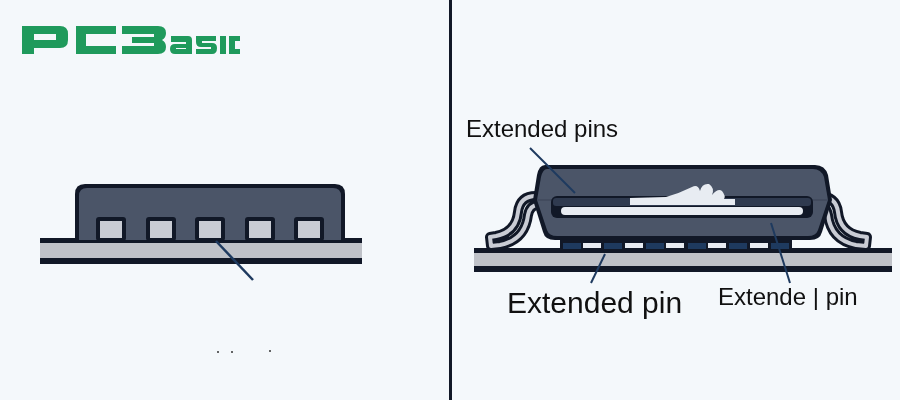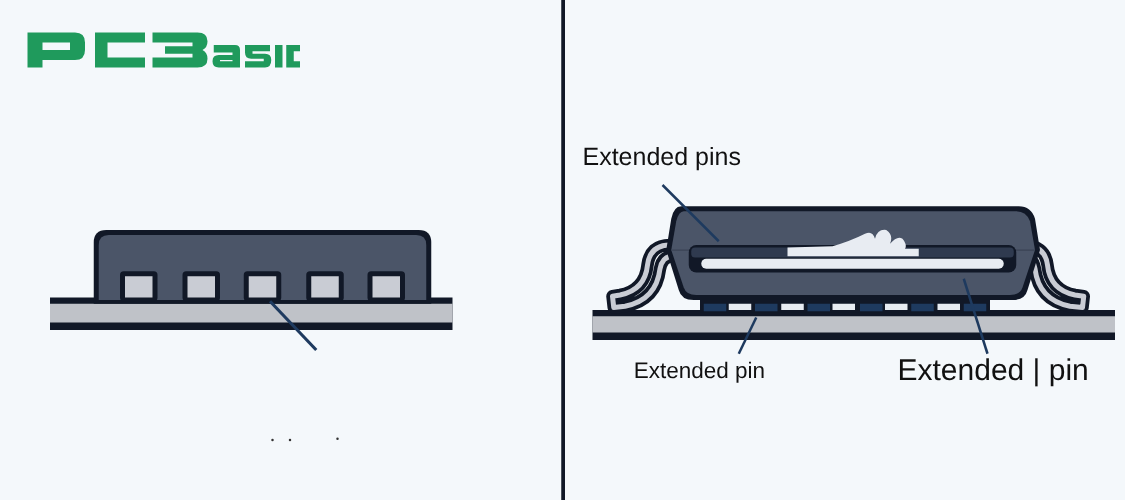--- a/index.html
+++ b/index.html
@@ -22,22 +22,22 @@
     letter-spacing: 1px;
     font-family: "DejaVu Sans", sans-serif;
   }
   .logo svg { display: block; }
   svg.art { position: absolute; left: 0; top: 0; }
   .label {
     position: absolute; color: #111111; white-space: nowrap;
     font-family: "Liberation Sans", sans-serif;
   }
   .label-low-profile { left: 104px; top: 295px; font-size: 40px; }
-  .label-ext-pins { left: 466px; top: 115px; font-size: 20px; }
-  .label-ext-pin-a { left: 507px; top: 286px; font-size: 18px; }
+  .label-ext-pins { left: 466px; top: 115px; font-size: 24px; }
+  .label-ext-pin-a { left: 507px; top: 286px; font-size: 30px; }
   .label-ext-pin-b { left: 718px; top: 283px; font-size: 24px; }
 </style>
 </head>
 <body>
 
 <div class="logo">
   <svg width="220" height="40" viewBox="0 0 220 40">
 
     <path d="M2 4 H40 Q48 4 48 12 V18 Q48 26 40 26 H14 V32 H2 Z M14 12 V18 H36 V12 Z" fill="#1f9a5c"></path>
 
@@ -124,13 +124,13 @@
 
   <path d="M630 205 L630 198 L666 197 Q680 193 692 187 Q698 184 700 191 Q702 183 709 184 Q715 188 712 195 Q718 188 722 191 Q726 196 724 199 L735 199 L735 205 Z" fill="#e8ecf2"></path>
 
   <line x1="530" y1="148" x2="575" y2="193" stroke="#1e3a5f" stroke-width="2"></line>
   <line x1="605" y1="254" x2="591" y2="283" stroke="#1e3a5f" stroke-width="2"></line>
   <line x1="771" y1="223" x2="790" y2="283" stroke="#1e3a5f" stroke-width="2"></line>
 </svg>
 
 <div class="label label-ext-pins">Extended pins</div>
 <div class="label label-ext-pin-a">Extended pin</div>
-<div class="label label-ext-pin-b">Extended | pin</div>
+<div class="label label-ext-pin-b">Extende | pin</div>
 
 </body></html>

